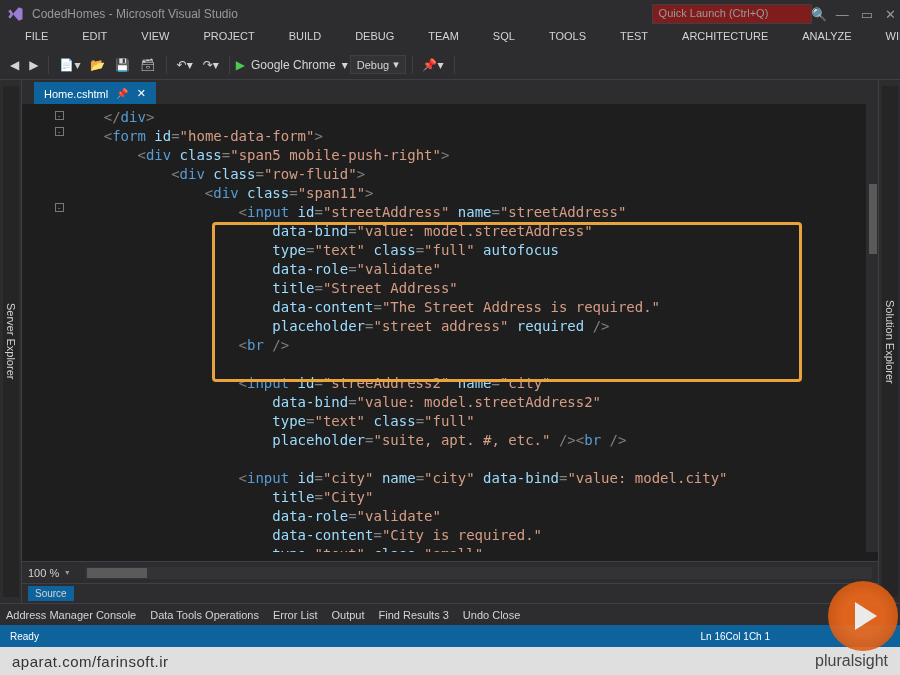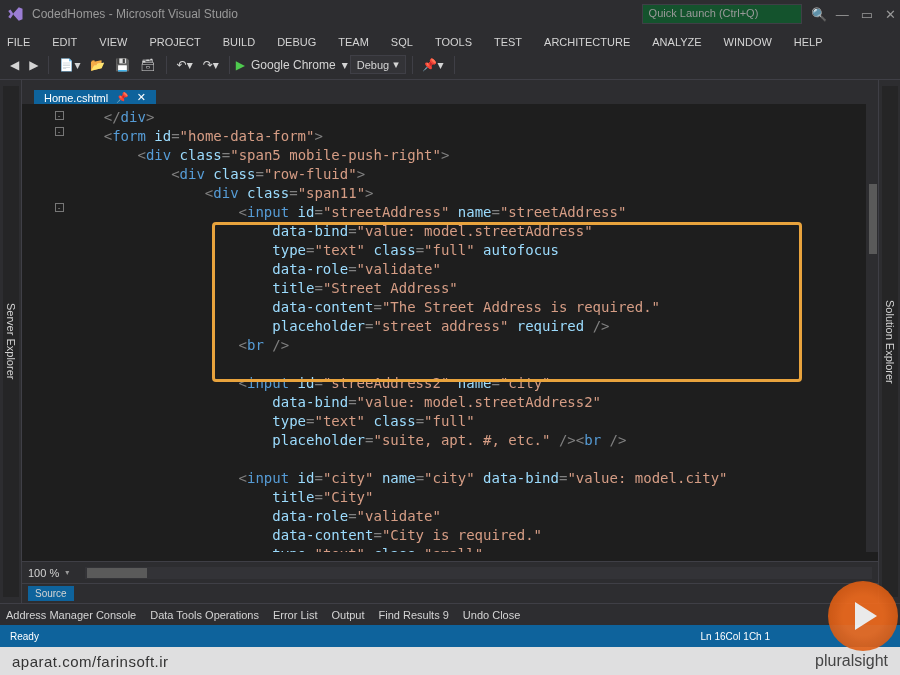--- a/index.html
+++ b/index.html
@@ -2,47 +2,47 @@
 <html><head>
 <meta charset="utf-8">
 <style>
 * { margin: 0; padding: 0; box-sizing: border-box; }
 body { font-family: "Segoe UI", Tahoma, sans-serif; font-size: 12px; background: #2d2d30; color: #d4d4d4; width: 900px; height: 675px; overflow: hidden; position: relative; }
 
 
 .titlebar { height: 28px; background: #2d2d30; display: flex; align-items: center; padding: 0 4px; color: #999; }
 .titlebar .vs-logo { width: 22px; height: 22px; margin-right: 6px; display: flex; align-items: center; justify-content: center; }
 .titlebar .title { flex: 1; font-size: 12px; color: #999; }
-.titlebar .quicklaunch { width: 160px; height: 20px; background: #14532d; border: 1px solid #3f3f46; padding: 2px 6px; color: #999; font-size: 11px; margin-right: 10px; }
+.titlebar .quicklaunch { width: 160px; height: 20px; background: #7f1d1d; border: 1px solid #3f3f46; padding: 2px 6px; color: #999; font-size: 11px; }
 .titlebar .search-icon { color: #999; margin-right: 8px; font-size: 13px; }
 .titlebar .wincontrols { display: flex; gap: 12px; color: #999; font-size: 13px; }
 .titlebar .wincontrols span { cursor: pointer; }
 
 
-.menubar { height: 22px; background: #2d2d30; display: flex; align-items: flex-end; padding: 0 0; gap: 8px; }
+.menubar { height: 22px; background: #2d2d30; display: flex; align-items: flex-start; padding: 0 18px; gap: 20px; }
 .menubar .menu-item { color: #d4d4d4; font-size: 11px; padding: 2px 7px; cursor: pointer; }
 
 
 .toolbar { height: 30px; background: #2d2d30; border-bottom: 1px solid #3f3f46; display: flex; align-items: center; padding: 0 6px; gap: 2px; }
 .tb-btn { padding: 3px 4px; color: #d4d4d4; cursor: pointer; font-size: 12px; display: flex; align-items: center; }
 .tb-sep { width: 1px; height: 18px; background: #3f3f46; margin: 0 4px; }
 .tb-dropdown { background: #333337; border: 1px solid #3f3f46; padding: 2px 6px; color: #d4d4d4; font-size: 11px; display: flex; align-items: center; gap: 4px; }
 .tb-start { display: flex; align-items: center; gap: 6px; }
 .tb-play { color: #4ec94e; }
 
 
 .main { display: flex; height: calc(675px - 28px - 22px - 30px - 22px - 22px - 28px); position: relative; }
 .sidebar-left { width: 22px; background: #2d2d30; border-right: 1px solid #3f3f46; writing-mode: vertical-rl; text-align: center; padding: 6px 2px; }
 .sidebar-left .tab { color: #d4d4d4; font-size: 11px; padding: 6px 2px; background: #252526; }
 .sidebar-right { width: 22px; background: #2d2d30; border-left: 1px solid #3f3f46; writing-mode: vertical-rl; text-align: center; padding: 6px 2px; display: flex; flex-direction: column; gap: 4px; }
 .sidebar-right .tab { color: #d4d4d4; font-size: 11px; padding: 6px 2px; background: #252526; }
 
 .editor-area { flex: 1; display: flex; flex-direction: column; background: #1e1e1e; position: relative; }
 .tabs-row { height: 24px; background: #2d2d30; display: flex; align-items: flex-end; padding-left: 12px; }
-.file-tab { height: 14px; padding: 3px 10px; background: #0e639c; color: #fff; font-size: 11px; display: flex; align-items: center; gap: 8px; border-top: 1px solid #0e639c; }
+.file-tab { height: 22px; padding: 3px 10px; background: #0e639c; color: #fff; font-size: 11px; display: flex; align-items: center; gap: 8px; border-top: 1px solid #0e639c; }
 .pin-icon { font-size: 10px; color: #fff; }
 .close-icon { font-size: 11px; color: #fff; cursor: pointer; }
 
 .code-container { flex: 1; display: flex; overflow: hidden; position: relative; }
 .gutter { width: 30px; background: #1e1e1e; border-right: 0; }
 .fold-gutter { width: 14px; background: #1e1e1e; padding-top: 4px; }
 .fold-box { width: 9px; height: 9px; border: 1px solid #777; margin: 3px auto 7px; font-size: 8px; line-height: 7px; text-align: center; color: #999; }
 .code { flex: 1; font-family: Consolas, monospace; font-size: 14px; line-height: 19px; padding: 4px 0 4px 4px; color: #d4d4d4; white-space: pre; overflow: hidden; position: relative; }
 .tag { color: #569cd6; }
 .attr { color: #9cdcfe; }
@@ -214,21 +214,21 @@
     <div class="tab">Solution Explorer</div>
     <div class="tab">Properties</div>
   </div>
 </div>
 
 <div class="bottom-tabs" id="bottom-tabs">
     <span class="bottom-tab">Address Manager Console</span>
     <span class="bottom-tab">Data Tools Operations</span>
     <span class="bottom-tab">Error List</span>
     <span class="bottom-tab">Output</span>
-    <span class="bottom-tab">Find Results 9</span>
+    <span class="bottom-tab">Find Results 3</span>
     <span class="bottom-tab">Undo Close</span>
   </div>
 
 <div class="statusbar">
   <span class="ready">Ready</span>
   <div class="pos">
     <span>Ln 16</span>
     <span>Col 1</span>
     <span>Ch 1</span>
   </div>

